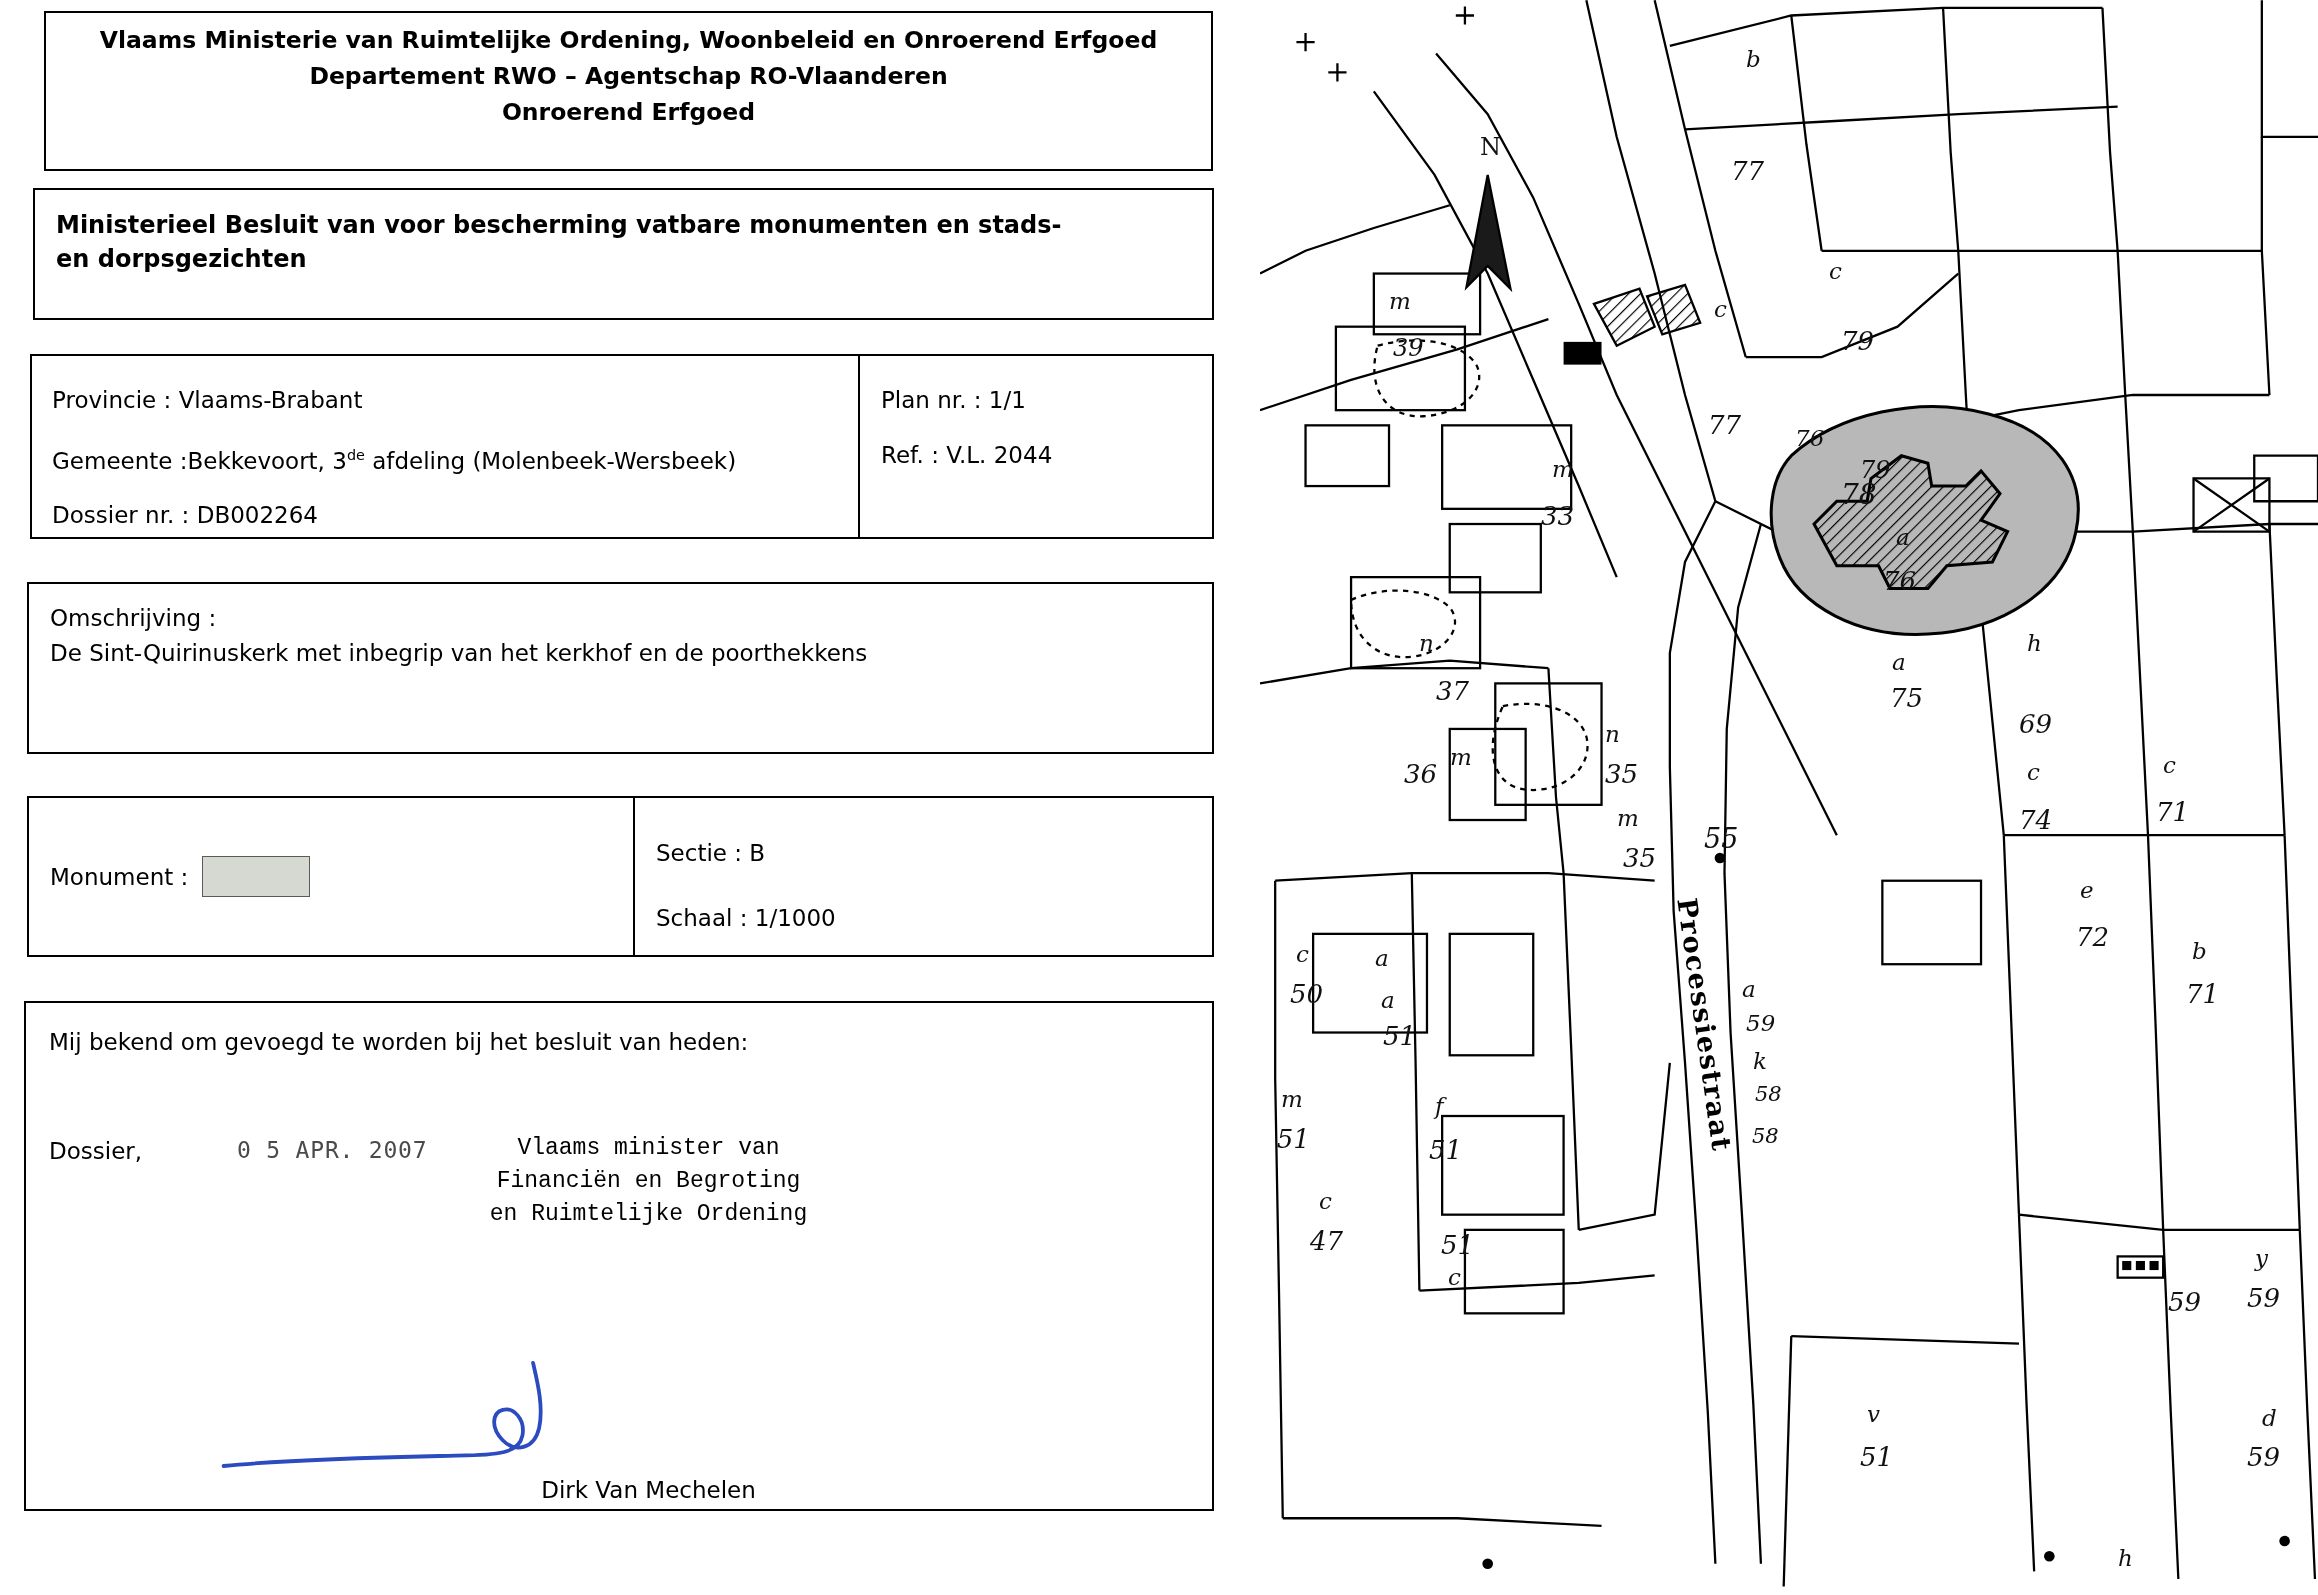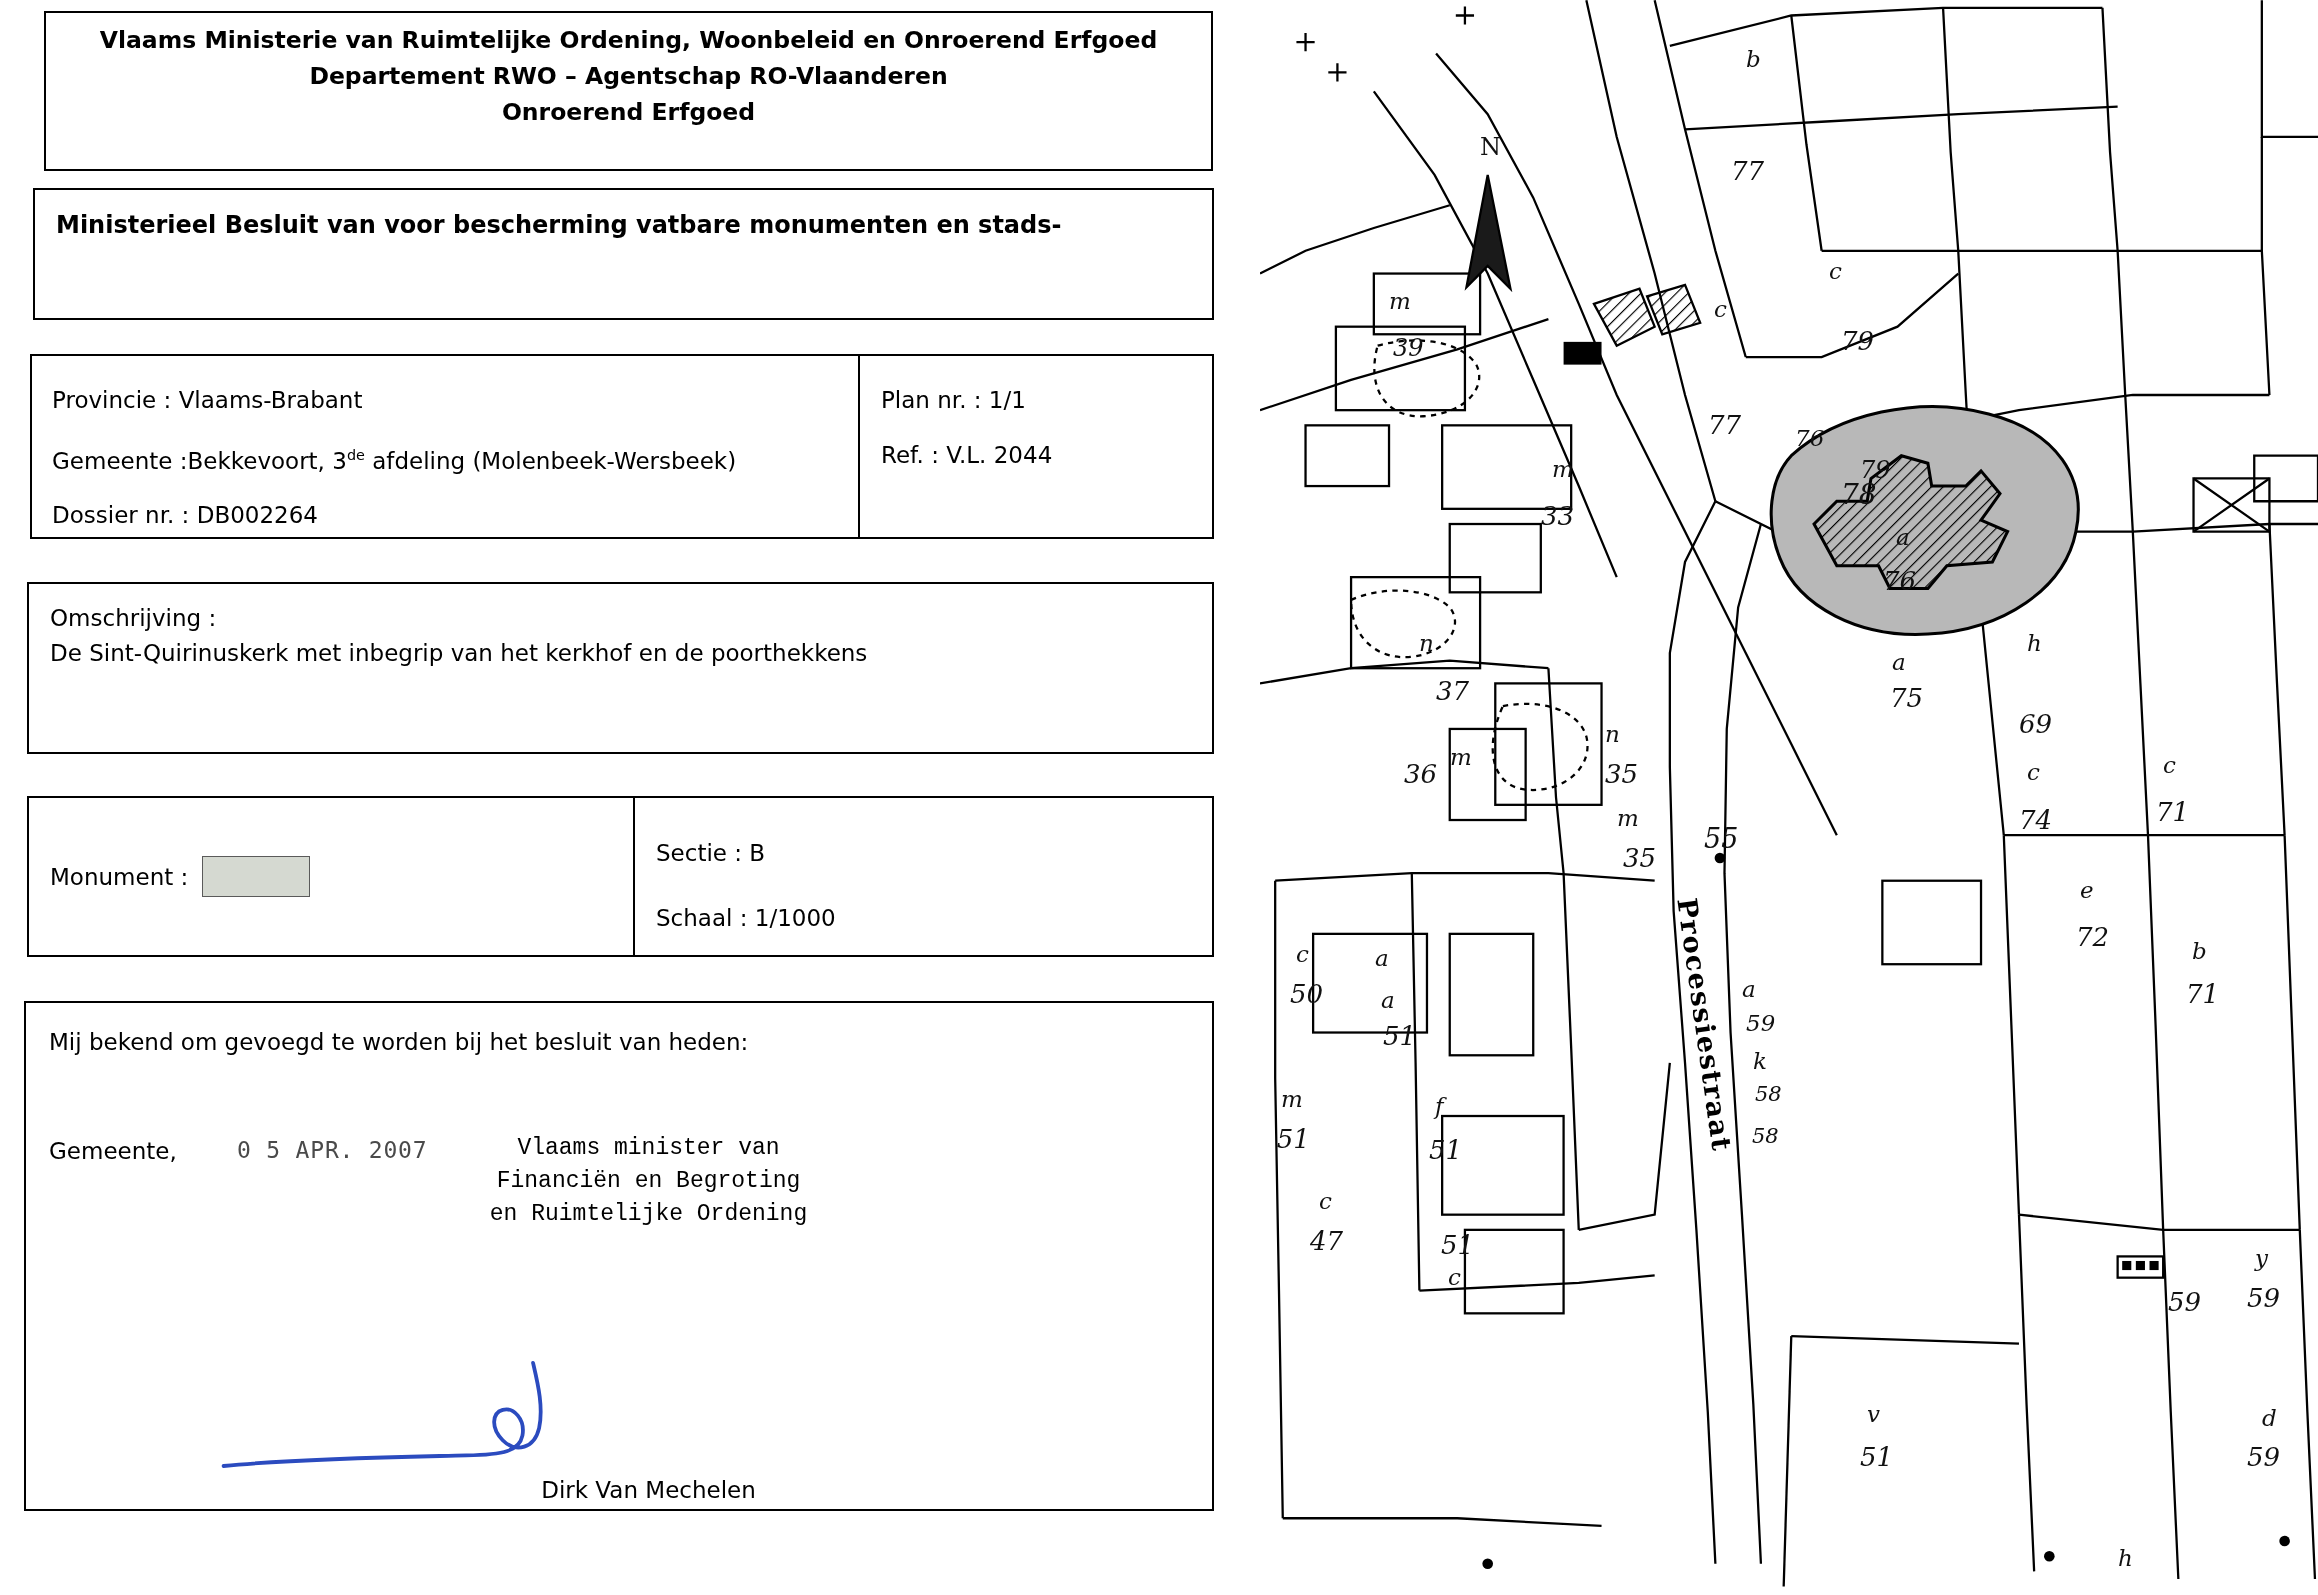--- a/index.html
+++ b/index.html
@@ -214,20 +214,21 @@
   <div class="form-col">
 
     <div class="box hdr-box">
       <div class="l1">Vlaams Ministerie van Ruimtelijke Ordening, Woonbeleid en Onroerend Erfgoed</div>
       <div>Departement RWO – Agentschap RO-Vlaanderen</div>
       <div>Onroerend Erfgoed</div>
     </div>
 
     <div class="box title-box">
       <div>Ministerieel Besluit van voor bescherming vatbare monumenten en stads-</div>
+      <div>en dorpsgezichten</div>
     </div>
 
     <div class="box meta-box">
       <div class="meta-left">
         <div class="meta-line">
           <span>Provincie : </span><span>Vlaams-Brabant</span>
         </div>
         <div class="meta-line">
           <span>Gemeente :</span><span>Bekkevoort, 3</span><sup>de</sup><span> afdeling (Molenbeek-Wersbeek)</span>
         </div>
@@ -260,21 +261,21 @@
           <span>Sectie : </span><span>B</span>
         </div>
         <div class="meta-line">
           <span>Schaal : </span><span>1/1000</span>
         </div>
       </div>
     </div>
 
     <div class="box sign-box">
       <div class="sign-intro">Mij bekend om gevoegd te worden bij het besluit van heden:</div>
-      <div class="sign-brussel">Gemeente,</div>
+      <div class="sign-brussel">Dossier,</div>
       <div class="sign-date">0 5 APR. 2007</div>
       <div class="sign-minister">
         <div>Vlaams minister van</div>
         <div>Financiën en Begroting</div>
         <div>en Ruimtelijke Ordening</div>
       </div>
       <svg class="signature-svg" viewBox="0 0 650 220">
         <path d="M10,170 C110,160 250,158 330,156 C380,155 400,150 404,130 C408,108 392,92 378,96 C364,100 362,120 378,136 C396,154 420,146 426,120 C432,92 424,60 418,34" fill="none" stroke="#2b4bbf" stroke-width="5" stroke-linecap="round"></path>
       </svg>
       <div class="sign-name">Dirk Van Mechelen</div>

